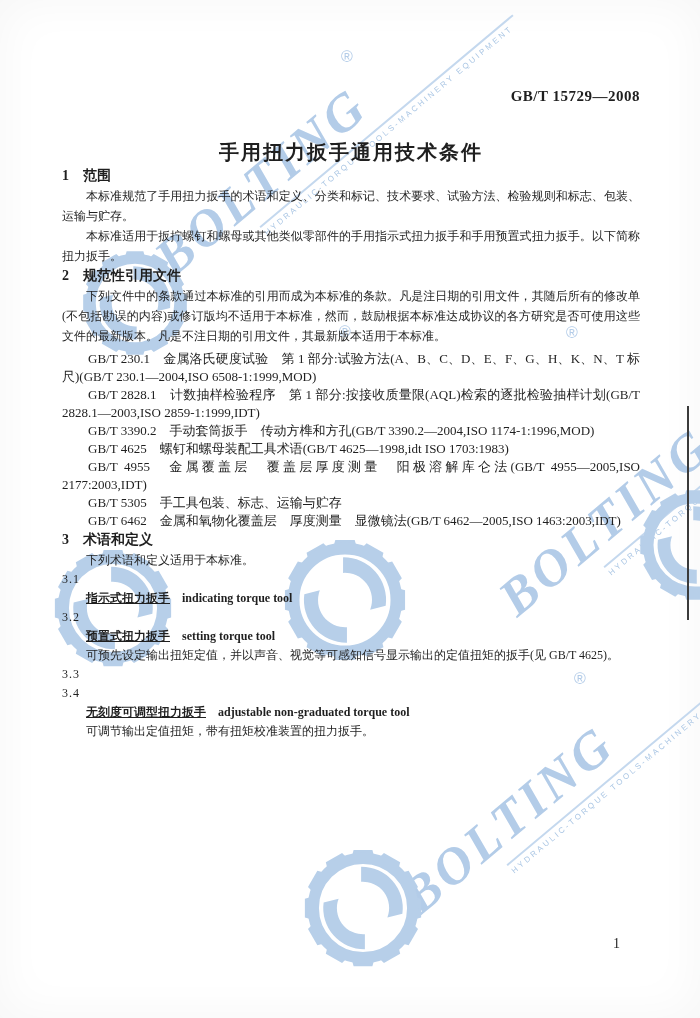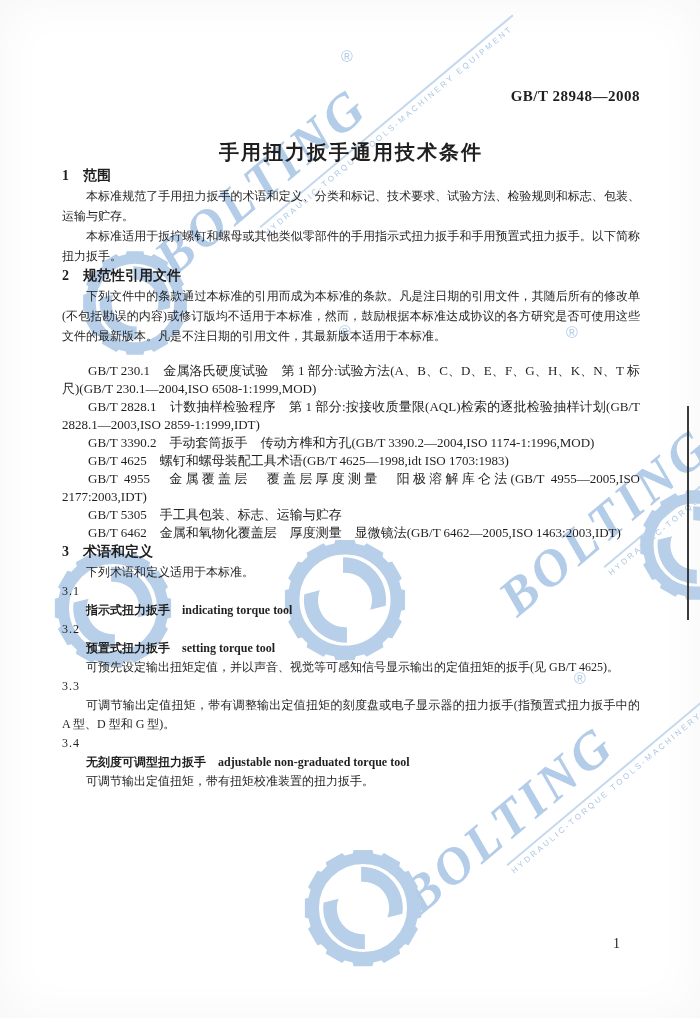--- a/index.html
+++ b/index.html
@@ -39,28 +39,28 @@
   .doc-title {
     margin:34px 0 0; text-align:center; font-size:20px; font-weight:bold;
     letter-spacing:2px; line-height:28px;
   }
   h2.sec { margin:0; font-size:14px; line-height:20px; font-weight:bold; }
   h2.sec .sec-num { margin-right:1em; }
   .sec-s1 { margin-top:36px; }
   .s1p1 { margin-top:12px; }
   .sec-s2 { margin-top:12px; }
   .s2intro { margin-top:10px; }
-  .refs { margin-top:16px; }
+  .refs { margin-top:4px; }
   .refs p { line-height:18px; font-size:13px; }
   .sec-s3 { margin-top:10px; }
   .s3intro { margin-top:4px; line-height:19px; }
   .terms p { line-height:19px; }
   .tnum { text-indent:0 !important; letter-spacing:1px; }
   .thead { font-weight:bold; }
-  .thead .zh { margin-right:1em; }
+  .thead .zh { margin-right:1em;text-decoration:underline; }
   .revision-bar { position:absolute; left:687px; top:406px; width:2px; height:214px; background:#3a3a3a; z-index:1; }
   .page-number { position:absolute; left:613px; top:936px; font-size:14px; z-index:1; font-family:"Liberation Serif",serif; }
   .svgdefs { position:absolute; width:0; height:0; overflow:hidden; }
 </style>
 </head>
 <body>
 
 <svg class="svgdefs" aria-hidden="true">
   <defs>
     <g id="wm-gear-shape">
@@ -130,21 +130,21 @@
       </svg>
 
     <span class="wm-reg" style="left:347px; top:57px;">®</span>
     <span class="wm-reg" style="left:345px; top:332px;">®</span>
     <span class="wm-reg" style="left:572px; top:333px;">®</span>
     <span class="wm-reg" style="left:580px; top:679px;">®</span>
   </div>
 
   <div class="content">
 
-    <div class="std-no">GB/T 28948—2008</div>
+    <div class="std-no">GB/T 15729—2008</div>
 
     <div class="doc-title">手用扭力扳手通用技术条件</div>
 
     <h2 class="sec sec-s1">
       <span class="sec-num">1</span><span>范围</span>
     </h2>
     <p class="s1p1">本标准规范了手用扭力扳手的术语和定义、分类和标记、技术要求、试验方法、检验规则和标志、包装、运输与贮存。</p>
     <p>本标准适用于扳拧螺钉和螺母或其他类似零部件的手用指示式扭力扳手和手用预置式扭力扳手。以下简称扭力扳手。</p>
 
     <h2 class="sec sec-s2">
@@ -165,21 +165,20 @@
       <span class="sec-num">3</span><span>术语和定义</span>
     </h2>
     <p class="s3intro">下列术语和定义适用于本标准。</p>
     <div class="terms" id="terms">
         <p class="tnum">3.1</p>
         <p class="thead"><span class="zh">指示式扭力扳手</span><span class="en">indicating torque tool</span></p>
         <p class="tnum">3.2</p>
         <p class="thead"><span class="zh">预置式扭力扳手</span><span class="en">setting torque tool</span></p>
         <p class="tdef">可预先设定输出扭矩定值，并以声音、视觉等可感知信号显示输出的定值扭矩的扳手(见 GB/T 4625)。</p>
         <p class="tnum">3.3</p>
-        <p class="tdef">可调节输出定值扭矩，带有调整输出定值扭矩的刻度盘或电子显示器的扭力扳手(指预置式扭力扳手中的 A 型、D 型和 G 型)。</p>
         <p class="tnum">3.4</p>
         <p class="thead"><span class="zh">无刻度可调型扭力扳手</span><span class="en">adjustable non-graduated torque tool</span></p>
         <p class="tdef">可调节输出定值扭矩，带有扭矩校准装置的扭力扳手。</p>
       </div>
 
   </div>
 
   <div class="revision-bar"></div>
   <div class="page-number">1</div>
 

